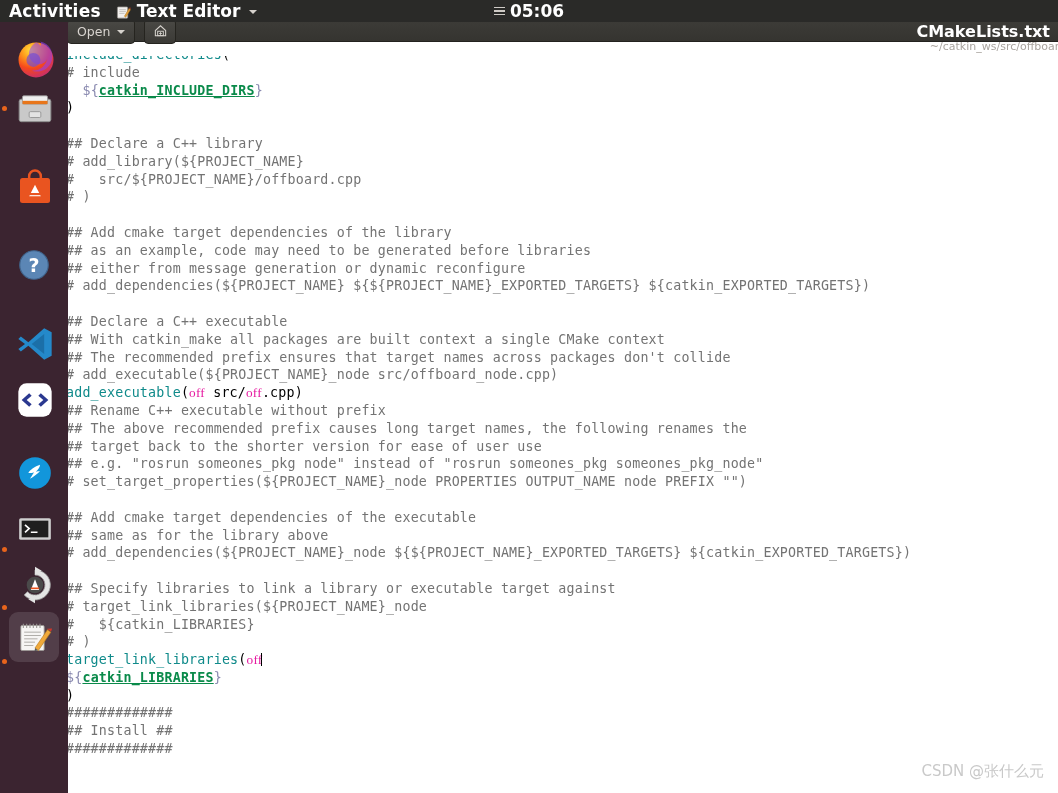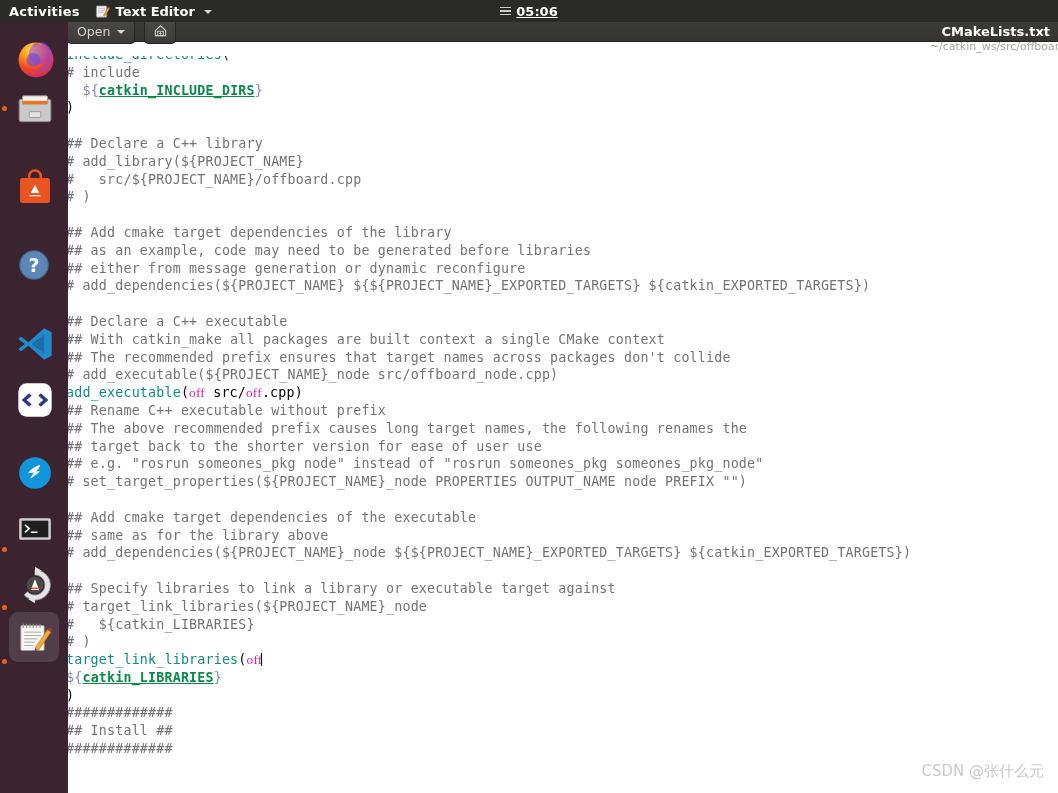--- a/index.html
+++ b/index.html
@@ -8,33 +8,33 @@
     overflow:hidden;
     background:#2c001e;
     font-family:"DejaVu Sans", sans-serif;
   }
 
   
   #topbar{
     position:absolute; top:0; left:0; width:1058px; height:22px;
     background:#2a2a28;
     display:flex; align-items:center;
-    color:#ffffff; font-size:13px; font-weight:bold;
+    color:#ffffff; font-size:17px; font-weight:bold;
     z-index:40;
   }
   #activities{ padding:0 9px 0 9px; letter-spacing:.2px; }
   #app-menu{ display:flex; align-items:center; gap:6px; padding:0 6px; }
   .tb-icon{ width:15px; height:15px; display:inline-block; position:relative; }
   .caret{
     width:0;height:0;border-left:4px solid transparent;border-right:4px solid transparent;
     border-top:4.5px solid #d6d2cd; display:inline-block; margin-left:3px; margin-top:1px;
   }
   #clock{
     position:absolute; left:0; right:0; margin:0 auto; width:120px;
-    text-align:center; display:flex; align-items:center; justify-content:center; gap:5px;text-decoration:underline;
+    text-align:center; display:flex; align-items:center; justify-content:center; gap:5px;
   }
   .hamb{ display:flex; flex-direction:column; gap:2px; }
   .hamb i{ display:block; width:11px; height:1.5px; background:#cfcbc6; }
 
   
   #dock{
     position:absolute; top:22px; left:0; width:68px; height:771px;
     background:#3b2430;
     z-index:30;
   }
@@ -64,21 +64,21 @@
   .hb-btn{
     height:25px; border:1px solid #25241f; border-radius:4px;
     background:linear-gradient(#4a4945,#3b3a36);
     color:#d8d4cf; font-size:12.5px;
     display:flex; align-items:center; gap:4px;
     padding:0 9px; margin-left:9px;
   }
   .hb-btn.square{ width:32px; padding:0; justify-content:center; }
   #hb-title{
     position:absolute; right:8px; top:1px; text-align:right;
-    color:#ffffff; font-size:13px; font-weight:bold; line-height:17px;
+    color:#ffffff; font-size:16px; font-weight:bold; line-height:17px;
     white-space:nowrap;
   }
   #hb-sub{
     position:absolute; right:-8px; top:17px; text-align:right;
     color:#a9a49f; font-size:11px; line-height:15px; white-space:nowrap;
     font-weight:normal;
   }
   #hb-title-wrap{ position:absolute; right:0; top:0; width:330px; height:34px; overflow:hidden; }
 
   

